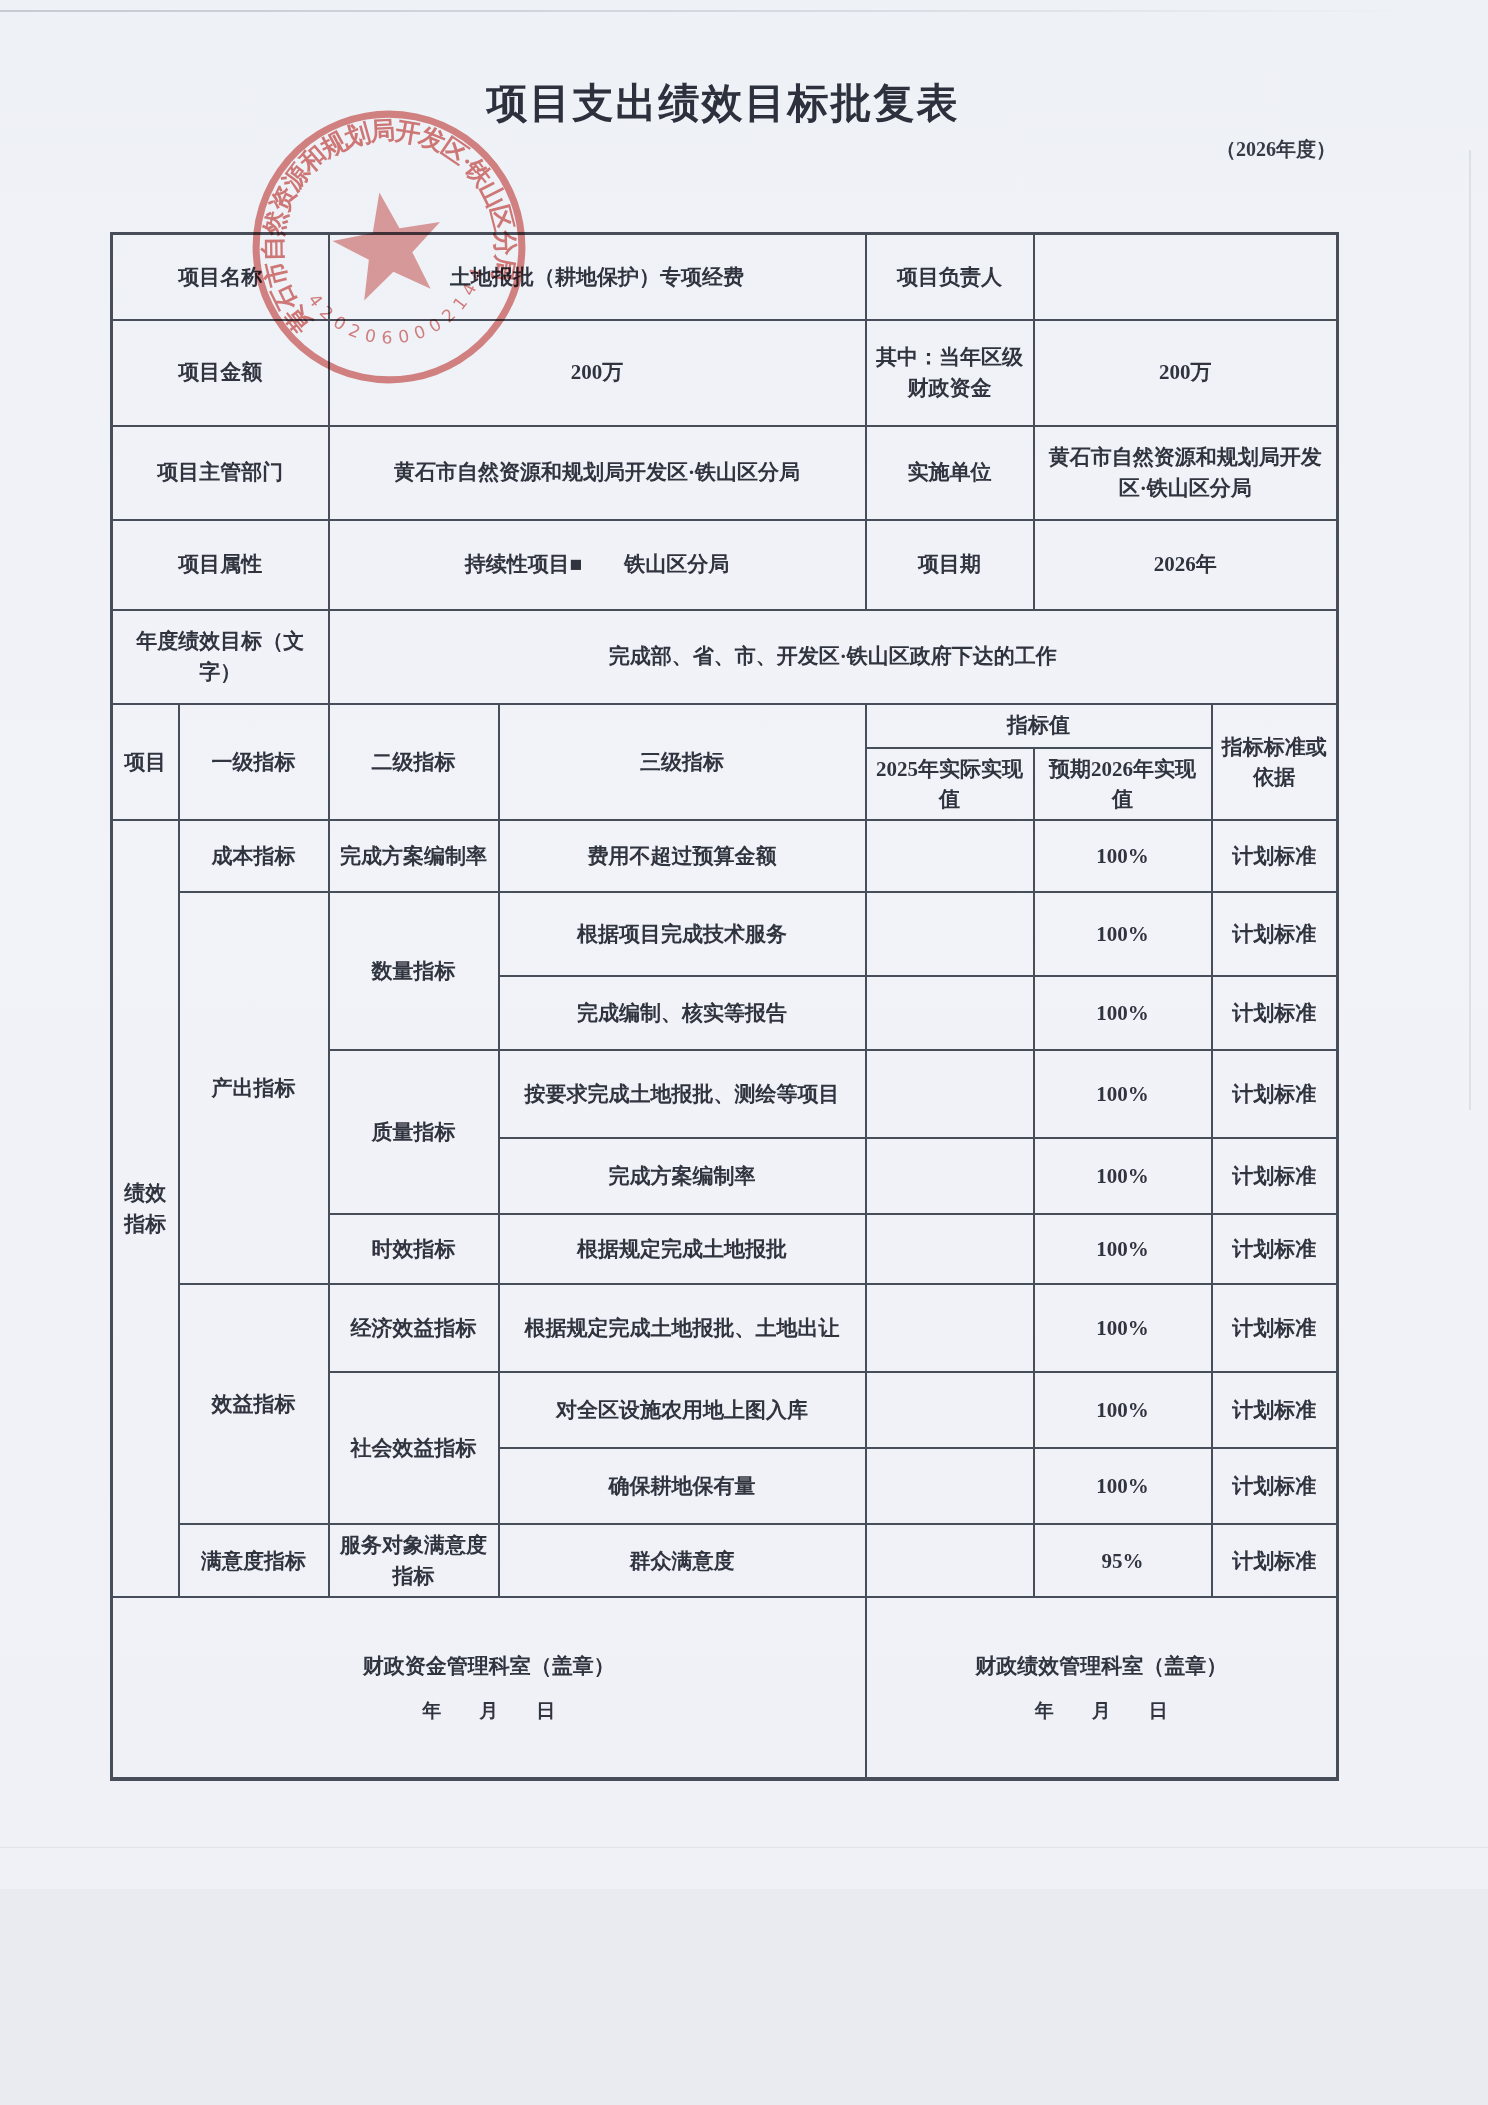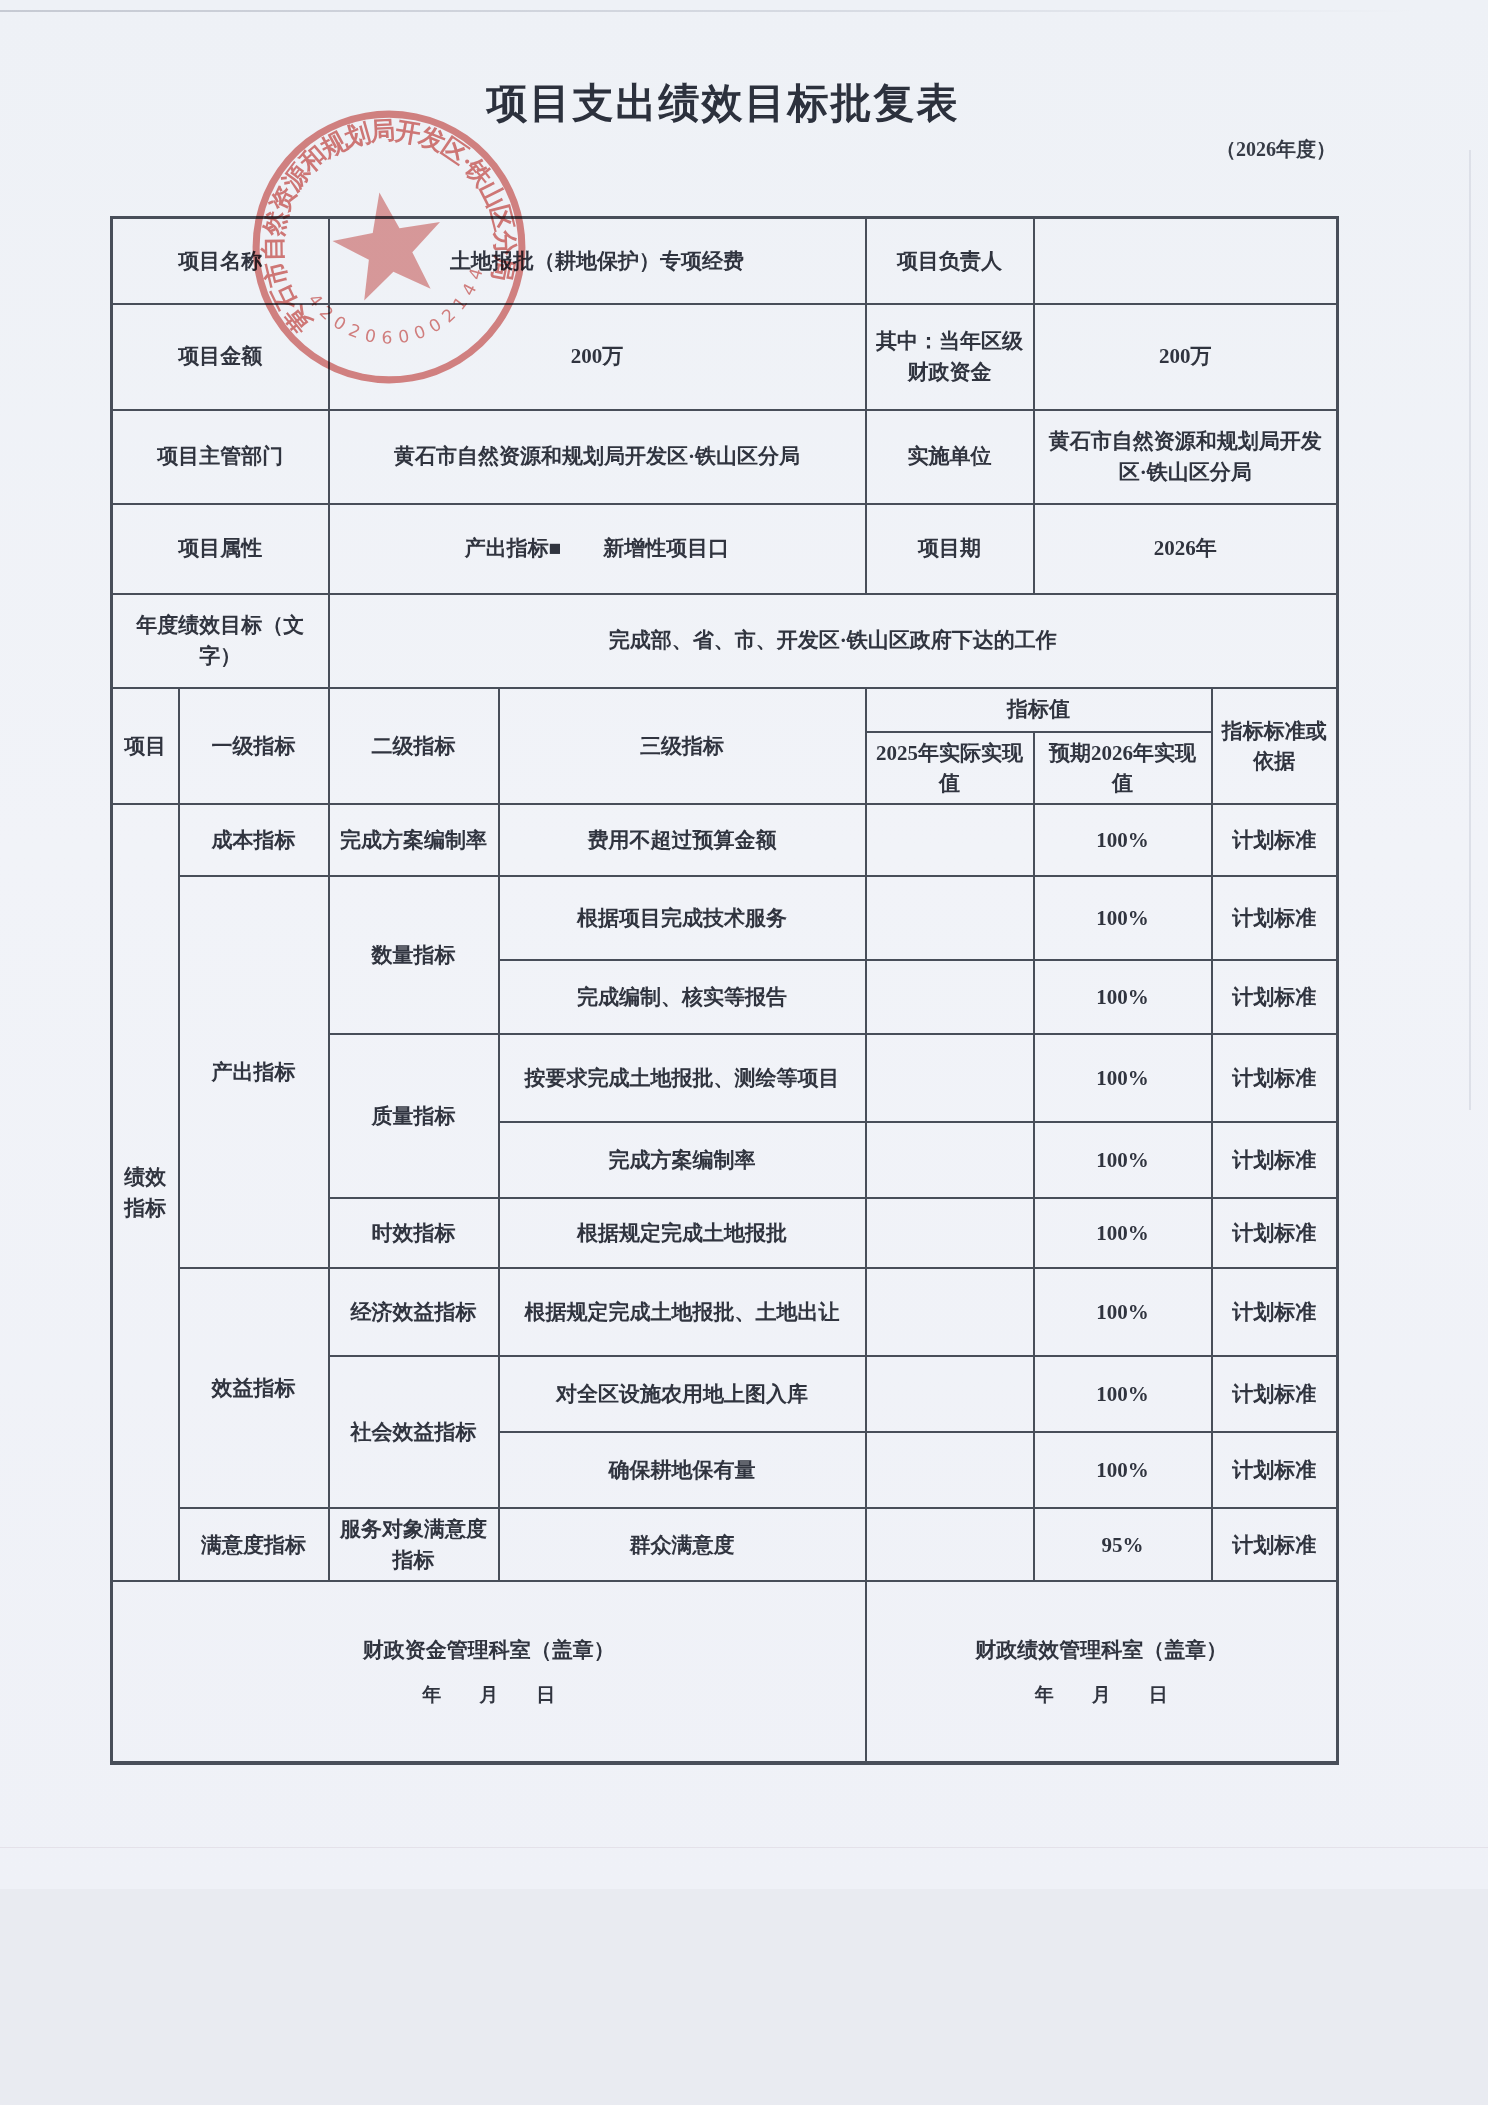--- a/index.html
+++ b/index.html
@@ -24,21 +24,21 @@
   .scan-fold-line{position:absolute;top:1847px;left:0;width:100%;height:1px;background:#e4e1e9;}
   .doc-title{
     position:absolute;left:110px;top:76px;width:1226px;
     text-align:center;font-size:41px;font-weight:700;letter-spacing:2px;color:#2c313d;
   }
   .doc-subtitle{
     position:absolute;left:110px;top:136px;width:1226px;
     text-align:right;font-size:20px;font-weight:600;color:#363b46;
   }
   table.form{
-    position:absolute;left:110px;top:216px;width:1226px;
+    position:absolute;left:110px;top:232px;width:1226px;
     border-collapse:collapse;table-layout:fixed;
     border:3px solid var(--line);
     border-bottom-width:4px;
     font-size:21px;font-weight:600;color:var(--ink);
   }
   table.form td{
     border:2px solid var(--line);
     padding:5px 8px;
     text-align:center;vertical-align:middle;
     line-height:1.45;
@@ -98,21 +98,21 @@
       <td colspan="2">200万</td>
     </tr>
     <tr style="height:94px">
       <td colspan="2" class="lbl">项目主管部门</td>
       <td colspan="2">黄石市自然资源和规划局开发区·铁山区分局</td>
       <td class="lbl">实施单位</td>
       <td colspan="2">黄石市自然资源和规划局开发区·铁山区分局</td>
     </tr>
     <tr style="height:90px">
       <td colspan="2" class="lbl">项目属性</td>
-      <td colspan="2">产出指标■　　新增性项目口</td>
+      <td colspan="2">持续性项目■　　铁山区分局</td>
       <td class="lbl">项目期</td>
       <td colspan="2">2026年</td>
     </tr>
     <tr style="height:94px">
       <td colspan="2" class="lbl">年度绩效目标（文字）</td>
       <td colspan="5" class="left">完成部、省、市、开发区·铁山区政府下达的工作</td>
     </tr>
 
     <tr style="height:44px">
       <td rowspan="2" class="lbl">项目</td>

